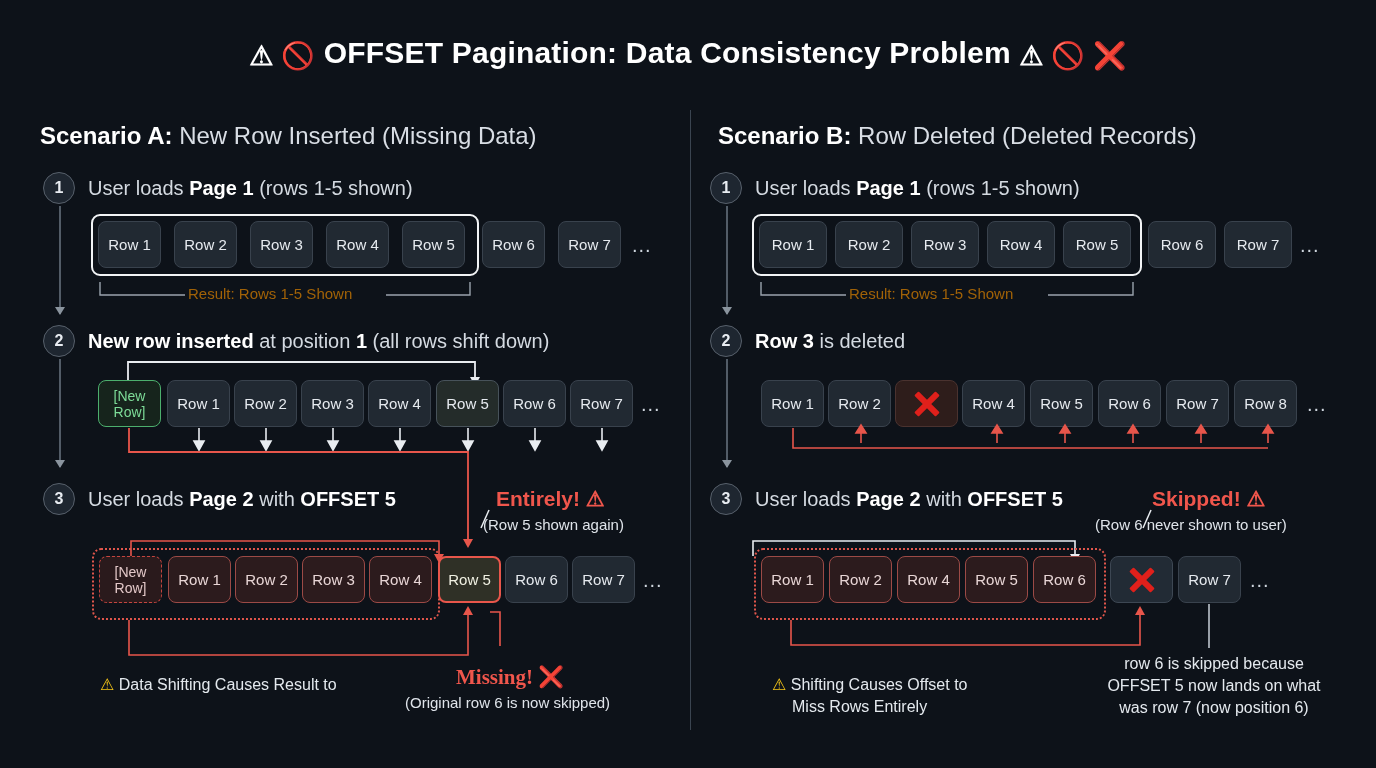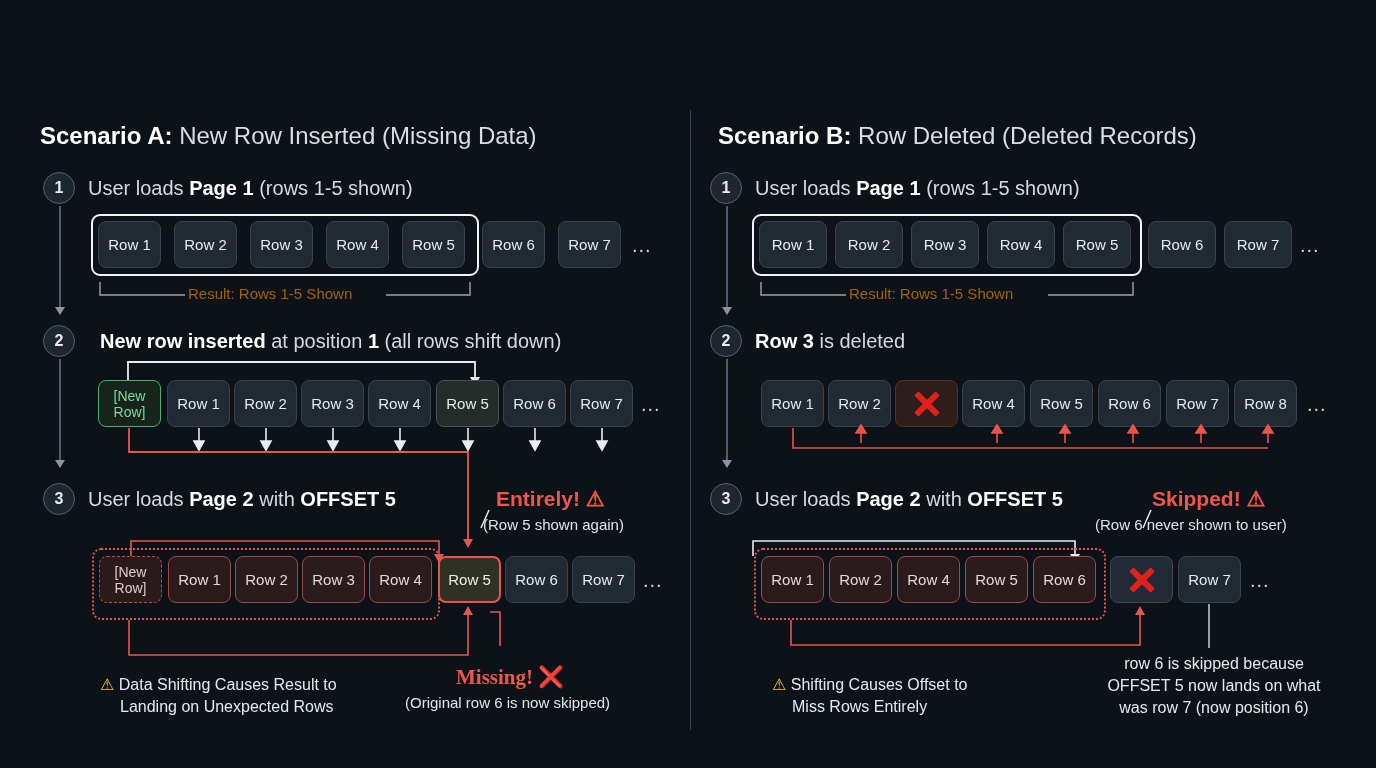--- a/index.html
+++ b/index.html
@@ -121,20 +121,25 @@
   }
   .footnote.center { text-align:center; }
 
   svg.ovl { position:absolute; left:0; top:0; overflow:visible; pointer-events:none;}
 </style>
 </head>
 <body>
 
 <div id="stage">
 
+  <div class="title">
+    <span class="emo">⚠ 🚫</span>
+    <span>OFFSET Pagination: Data Consistency Problem</span>
+    <span class="emo">⚠ 🚫 ❌</span>
+  </div>
 
   <div class="divider"></div>
 
   <div class="panel" id="panelA">
 
     <div class="scenario-head" style="left:40px; top:122px;">
       <b>Scenario A:</b><span> New Row Inserted (Missing Data)</span>
     </div>
 
     <div class="step-circle" style="left:43px; top:172px;">1</div>
@@ -153,21 +158,21 @@
     <div class="rowbox" style="left:558px; top:221px;">Row 7</div>
     <div class="ellipsis" style="left:632px; top:234px;">...</div>
 
     <svg class="ovl" width="690" height="768">
       <path d="M100,282 L100,295 L185,295" fill="none" stroke="#9aa3ad" stroke-width="1.4"></path>
       <path d="M386,295 L470,295 L470,282" fill="none" stroke="#9aa3ad" stroke-width="1.4"></path>
     </svg>
     <div class="bracket-lbl" style="left:188px; top:285px;">Result: Rows 1-5 Shown</div>
 
     <div class="step-circle" style="left:43px; top:325px;">2</div>
-    <div class="step-label" style="left:88px; top:330px;margin-left:12px;">
+    <div class="step-label" style="left:88px; top:330px;">
       <b>New row inserted</b><span> at position </span><b>1</b><span> (all rows shift down)</span>
     </div>
     <div class="vconn" style="left:59px; top:359px; height:108px;"></div>
 
     <svg class="ovl" width="690" height="768">
       <path d="M128,380 L128,362 L475,362 L475,379" fill="none" stroke="#e9edf1" stroke-width="1.8"></path>
       <path d="M470,377 L475,386 L480,377 Z" fill="#e9edf1"></path>
     </svg>
 
     <div class="rowbox newrow" style="left:98px; top:380px;">
@@ -243,21 +248,20 @@
       <path d="M500,630 L500,640 L500,646" fill="none" stroke="#e8564b" stroke-width="1.6"></path>
       <path d="M500,630 L500,612 L490,612" fill="none" stroke="#e8564b" stroke-width="1.6"></path>
     </svg>
 
     <div class="note-strong" style="left:456px; top:665px;font-family:Liberation Serif, serif;">Missing! ❌</div>
     <div class="note-sub" style="left:405px; top:694px;">(Original row 6 is now skipped)</div>
 
     <div class="footnote" style="left:100px; top:674px; width:320px;">
       <span style="color:#f5c518;">⚠</span>
       <span>Data Shifting Causes Result to</span><br>
-      <span style="margin-left:20px; display:inline-block;">Landing on Unexpected Rows</span>
     </div>
   </div>
 
   <div class="panel" id="panelB">
 
     <div class="scenario-head" style="left:28px; top:122px;">
       <b>Scenario B:</b><span> Row Deleted (Deleted Records)</span>
     </div>
 
     <div class="step-circle" style="left:20px; top:172px;">1</div>

